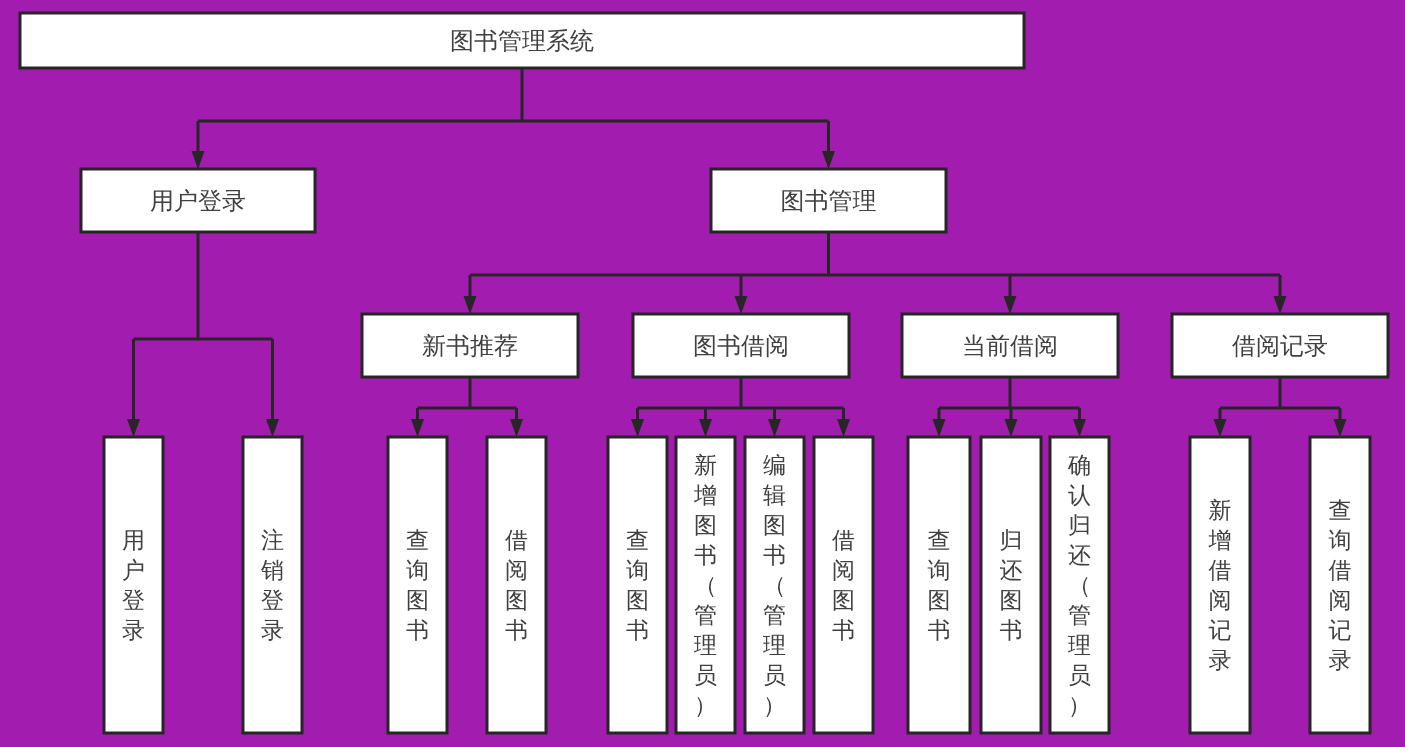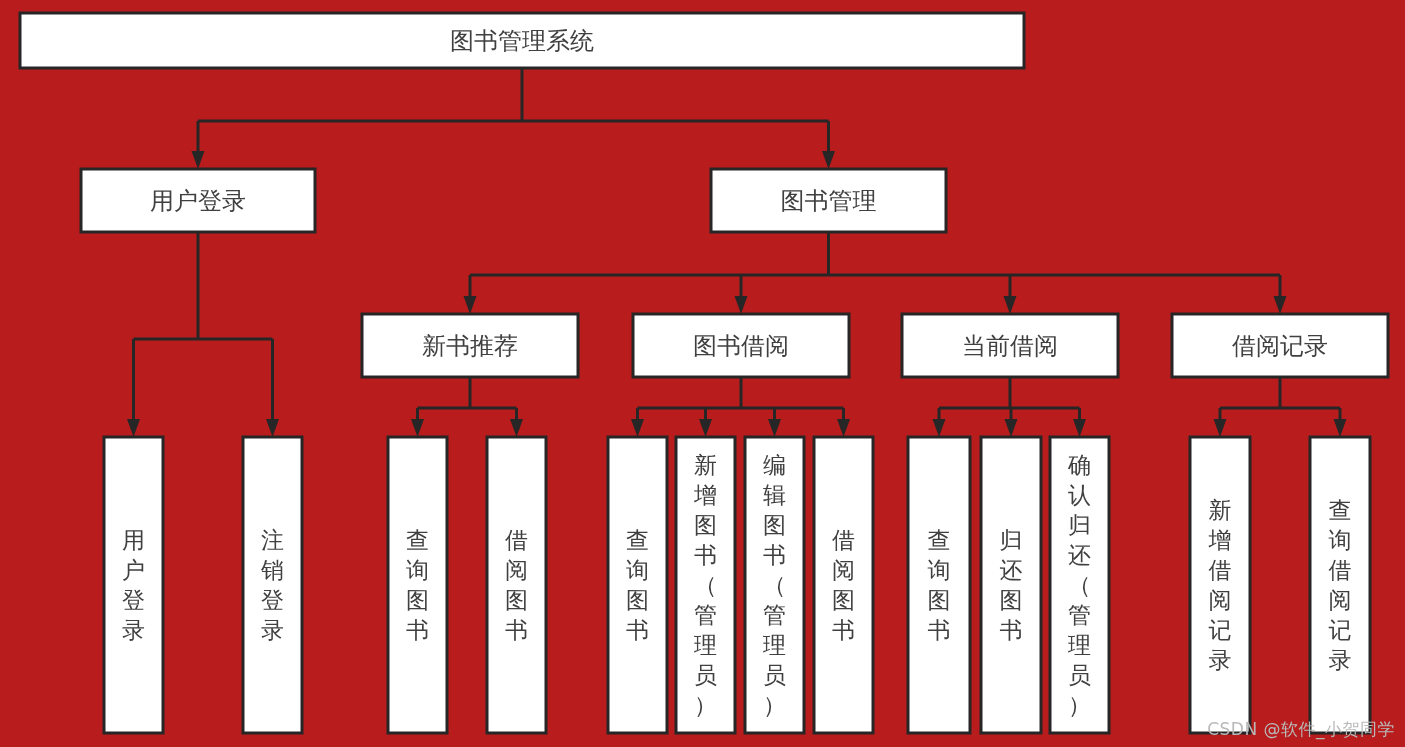--- a/index.html
+++ b/index.html
@@ -8,21 +8,21 @@
     padding: 0;
     background: #ffffff;
   }
   body {
     font-family: "DejaVu Sans", "Liberation Sans", sans-serif;
   }
   #diagram-root {
     position: relative;
     width: 1405px;
     height: 747px;
-    background: #b91c1c;
+    background: #a21caf;
     overflow: hidden;
   }
   svg.flow {
     position: absolute;
     left: 0;
     top: 0;
     width: 1405px;
     height: 747px;
     display: block;
   }
@@ -205,15 +205,14 @@
           <text class="node-label-vertical"><tspan x="1220" y="518.4">新</tspan><tspan x="1220" y="548.4">增</tspan><tspan x="1220" y="578.4">借</tspan><tspan x="1220" y="608.4">阅</tspan><tspan x="1220" y="638.4">记</tspan><tspan x="1220" y="668.4">录</tspan></text>
         </g>
         <g>
           <rect x="1310" y="437" width="60" height="296" class="node-rect"></rect>
           <text class="node-label-vertical"><tspan x="1340" y="518.4">查</tspan><tspan x="1340" y="548.4">询</tspan><tspan x="1340" y="578.4">借</tspan><tspan x="1340" y="608.4">阅</tspan><tspan x="1340" y="638.4">记</tspan><tspan x="1340" y="668.4">录</tspan></text>
         </g>
       </g>
 
   </svg>
 
-  <div class="watermark">CSDN @软件_小贺同学</div>
 
 </div>
 
 </body></html>

